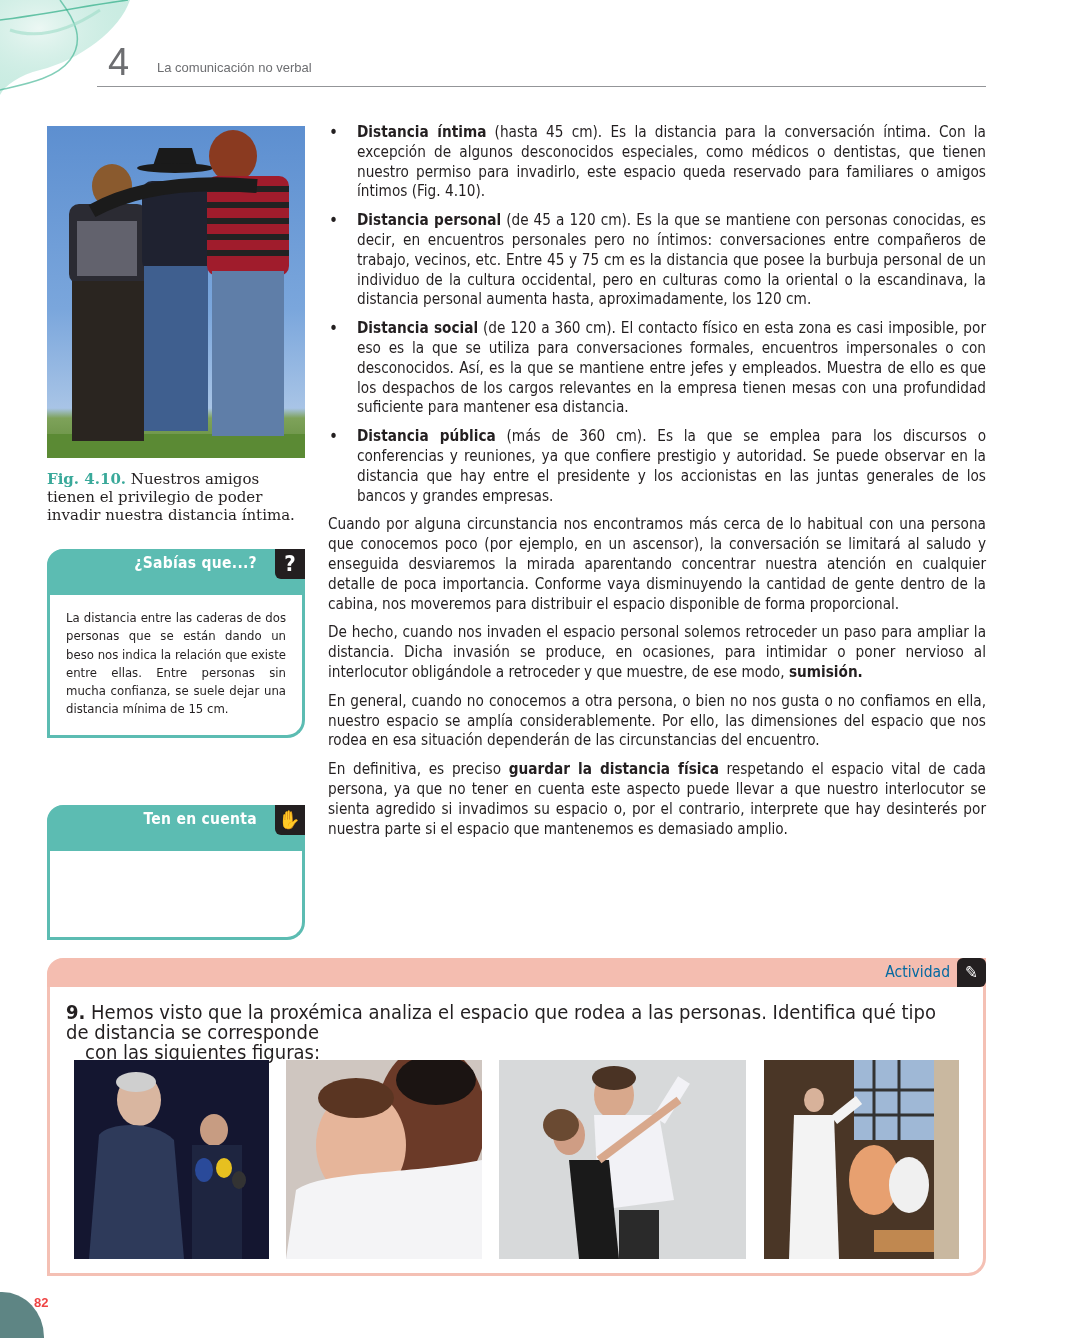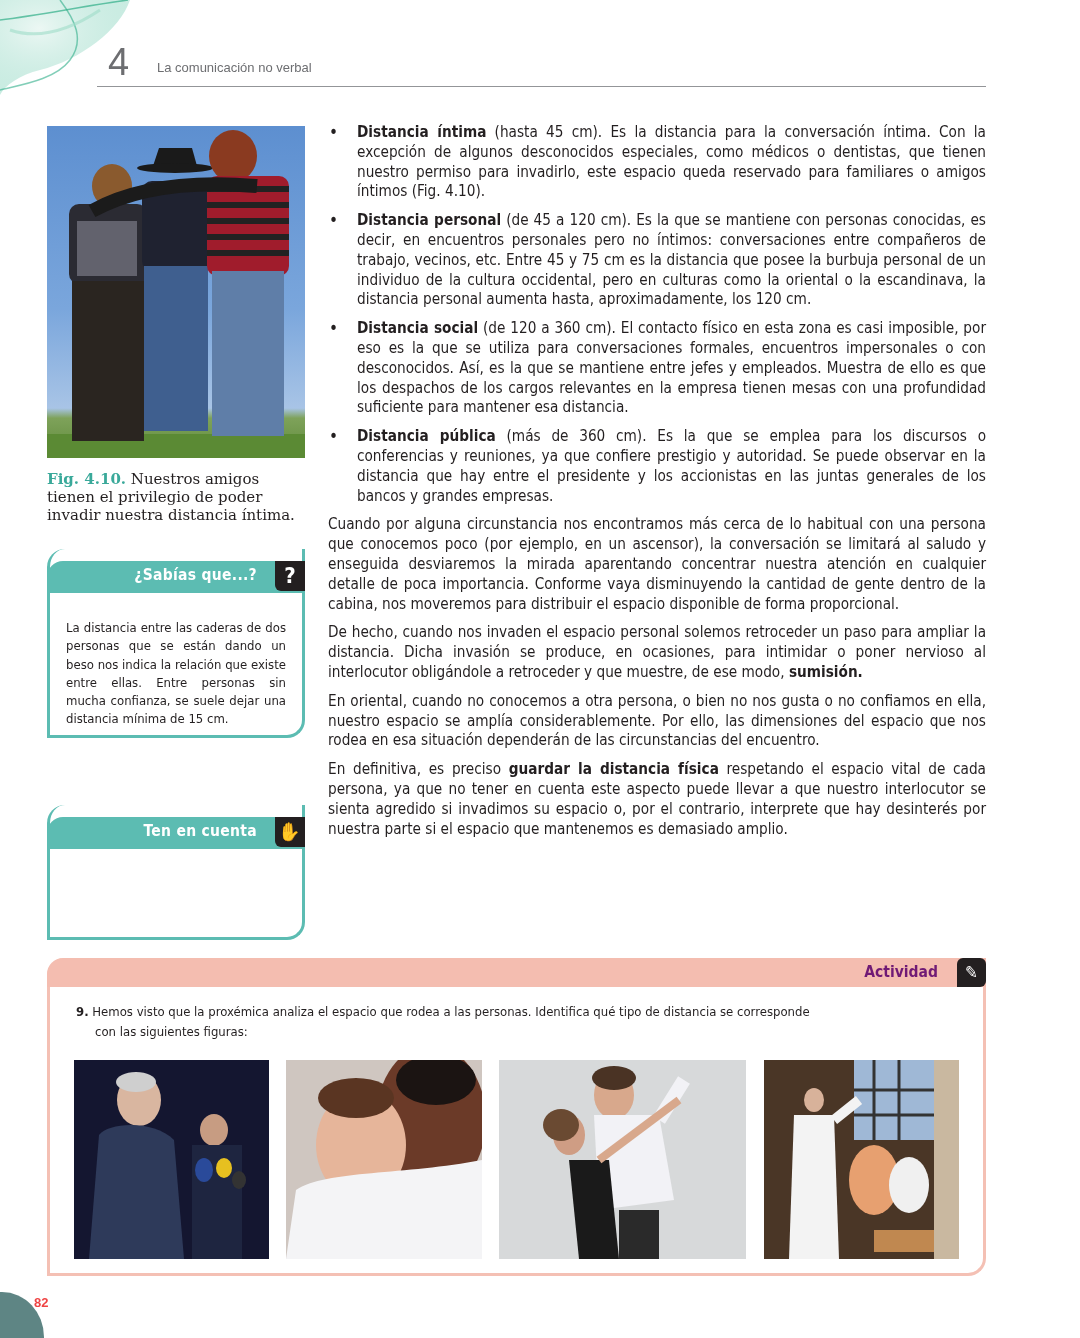--- a/index.html
+++ b/index.html
@@ -17,41 +17,41 @@
     
     .photo-main { position: absolute; left: 47px; top: 126px; width: 258px; height: 332px; overflow: hidden;
       background: linear-gradient(180deg, #5d8fd0 0%, #7aa6dc 55%, #a8c4e6 85%, #7ea25a 88%, #5f8a3a 100%); }
     .photo-main svg { width: 100%; height: 100%; display: block; }
 
     .caption { position: absolute; left: 47px; top: 470px; width: 258px; font-family: "DejaVu Serif", "Liberation Serif", serif; font-size: 15px; line-height: 18px; color: #231f20; }
     .caption b { color: #3aa99a; font-weight: bold; }
 
     
     .side-box { position: absolute; left: 47px; width: 258px; border: 3px solid #5cbcb2; border-top: none; border-radius: 18px 0 18px 0; background: #fff; }
-    .side-box .hdr { position: relative; height: 32px; background: #5cbcb2; border-radius: 16px 0 0 0; margin: 12px -3px; }
+    .side-box .hdr { position: relative; height: 46px; background: #5cbcb2; border-radius: 16px 0 0 0; margin: 0 -3px; }
     .side-box .hdr-label { position: absolute; right: 48px; top: 5px; color: #fff; font-weight: bold; font-size: 15.5px; letter-spacing: 0.3px; }
     .side-box .hdr-icon { position: absolute; right: 0; top: 0; width: 30px; height: 30px; background: #231f20; border-radius: 0 0 0 6px; color: #fff; font-size: 22px; font-weight: bold; text-align: center; line-height: 30px; }
     .side-box .body { padding: 14px 16px 14px 16px; font-size: 13px; line-height: 18.3px; text-align: justify; }
     .box-sabias { top: 549px; height: 189px; }
     .box-ten { top: 805px; height: 135px; }
 
     
     .main-col { position: absolute; left: 328px; top: 123px; width: 658px; font-size: 15.2px; line-height: 19.8px; text-align: justify; }
     .main-col p { margin-bottom: 9px; }
     .main-col b { font-weight: bold; }
     .bullet { position: relative; padding-left: 29px; margin-bottom: 9px; }
     .bullet::before { content: "•"; position: absolute; left: 1px; top: 0; font-size: 17px; }
     .indent { padding-left: 29px; }
 
     
     .activity { position: absolute; left: 47px; top: 958px; width: 939px; height: 318px; border: 3px solid #f4c0b4; border-top: none; border-radius: 18px 0 18px 0; }
     .activity .hdr { position: relative; height: 29px; background: #f4bdb0; border-radius: 16px 0 0 0; margin: 0 -3px; }
-    .activity .hdr-label { position: absolute; right: 48px; top: 5px; font-weight: bold; font-size: 15.5px; color: #701a75; }
+    .activity .hdr-label { position: absolute; right: 36px; top: 5px; font-weight: normal; font-size: 15.5px; color: #0369a1; }
     .activity .hdr-icon { position: absolute; right: 0; top: 0; width: 29px; height: 29px; background: #231f20; border-radius: 6px 6px 6px 0; color: #fff; font-size: 17px; text-align: center; line-height: 29px; }
-    .activity .question { position: absolute; left: 26px; top: 44px; width: 895px; font-size: 13px; line-height: 20px; }
+    .activity .question { position: absolute; left: 16px; top: 44px; width: 895px; font-size: 20px; line-height: 20px; }
     .activity .question .qnum { font-weight: bold; }
     .activity .question .qtext { }
     .activity .q-line2 { padding-left: 19px; }
 
     .act-photo { position: absolute; top: 1060px; height: 199px; overflow: hidden; }
     .act-photo svg { width: 100%; height: 100%; display: block; }
     .ap1 { left: 74px; width: 195px; background: #1c1f3a; }
     .ap2 { left: 286px; width: 196px; background: #d8d1cc; }
     .ap3 { left: 499px; width: 247px; background: #dcdcdc; }
     .ap4 { left: 764px; width: 195px; background: #3a2a20; }
@@ -143,21 +143,21 @@
   </div>
 
   <div class="bullet">
     <b>Distancia pública</b><span> (más de 360 cm). Es la que se emplea para los discursos o conferencias y reuniones, ya que confiere prestigio y autoridad. Se puede observar en la distancia que hay entre el presidente y los accionistas en las juntas generales de los bancos y grandes empresas.</span>
   </div>
 
   <p>Cuando por alguna circunstancia nos encontramos más cerca de lo habitual con una persona que conocemos poco (por ejemplo, en un ascensor), la conversación se limitará al saludo y enseguida desviaremos la mirada aparentando concentrar nuestra atención en cualquier detalle de poca importancia. Conforme vaya disminuyendo la cantidad de gente dentro de la cabina, nos moveremos para distribuir el espacio disponible de forma proporcional.</p>
   <p>
     <span>De hecho, cuando nos invaden el espacio personal solemos retroceder un paso para ampliar la distancia. Dicha invasión se produce, en ocasiones, para intimidar o poner nervioso al interlocutor obligándole a retroceder y que muestre, de ese modo, </span><b>sumisión.</b>
   </p>
-  <p>En oriental, cuando no conocemos a otra persona, o bien no nos gusta o no confiamos en ella, nuestro espacio se amplía considerablemente. Por ello, las dimensiones del espacio que nos rodea en esa situación dependerán de las circunstancias del encuentro.</p>
+  <p>En general, cuando no conocemos a otra persona, o bien no nos gusta o no confiamos en ella, nuestro espacio se amplía considerablemente. Por ello, las dimensiones del espacio que nos rodea en esa situación dependerán de las circunstancias del encuentro.</p>
   <p>
     <span>En definitiva, es preciso </span><b>guardar la distancia física</b><span> respetando el espacio vital de cada persona, ya que no tener en cuenta este aspecto puede llevar a que nuestro interlocutor se sienta agredido si invadimos su espacio o, por el contrario, interprete que hay desinterés por nuestra parte si el espacio que mantenemos es demasiado amplio.</span>
   </p>
 </div>
 
 <div class="activity">
   <div class="hdr">
     <span class="hdr-label">Actividad</span>
     <span class="hdr-icon">✎</span>
   </div>

